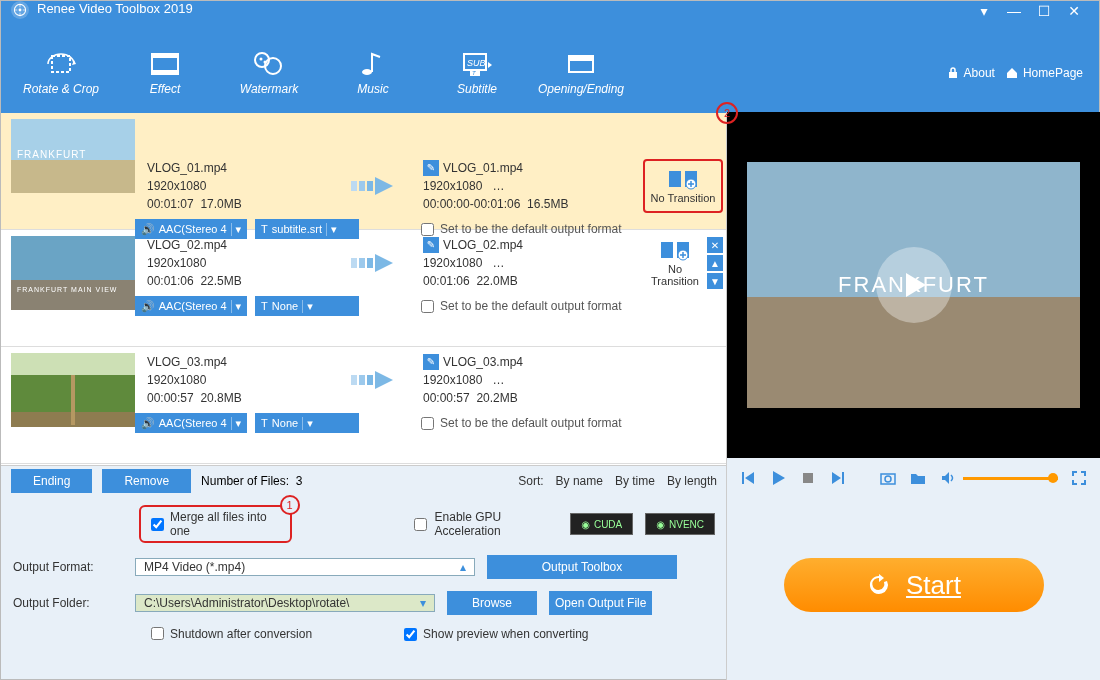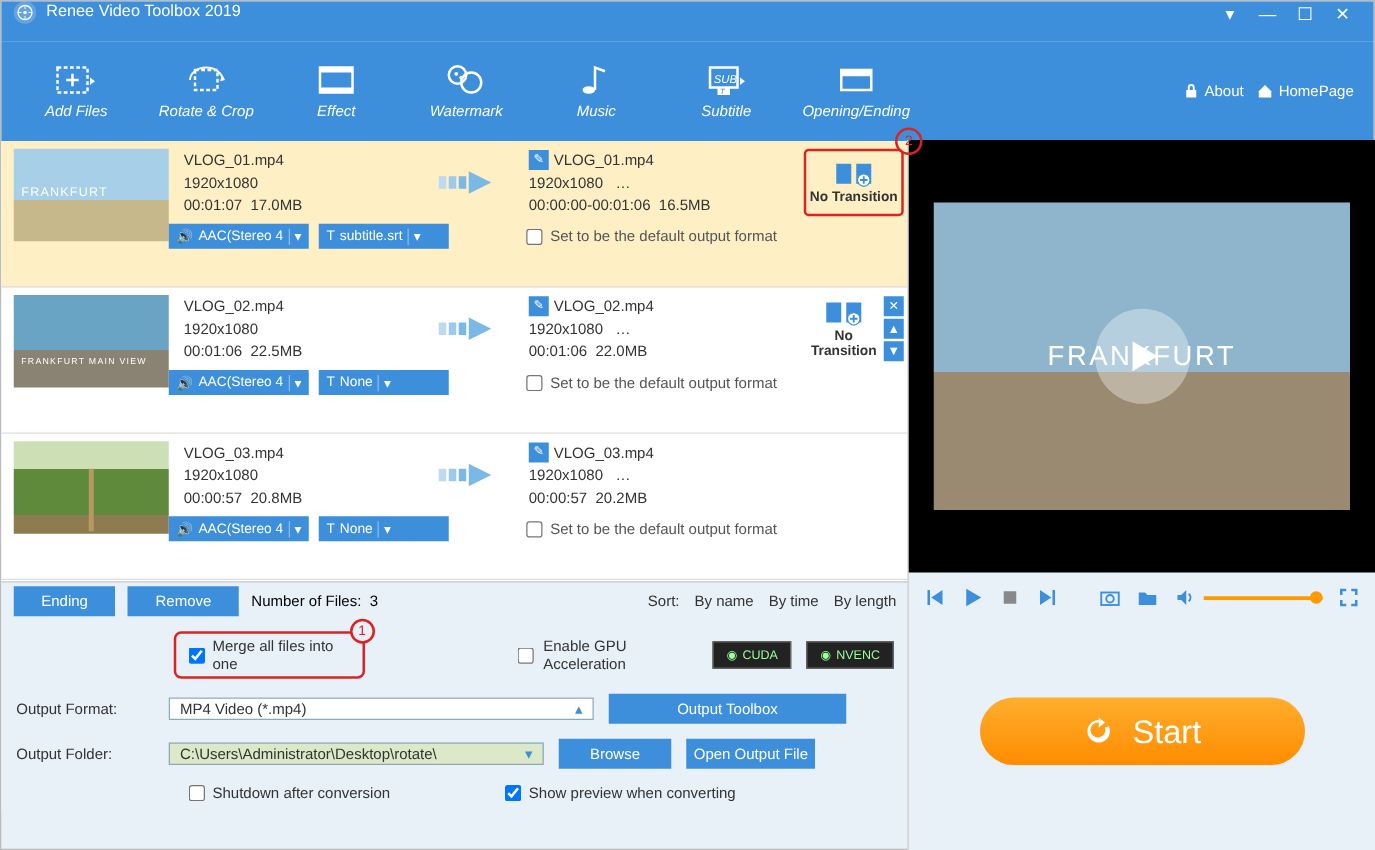--- a/index.html
+++ b/index.html
@@ -29,21 +29,21 @@
 .thumb.sky2 { background:linear-gradient(#6aa4c5 60%, #8a8272 60%); }
 .thumb.trees { background:linear-gradient(#cde0b5 30%, #5f8a3c 30% 80%, #8e7c50 80%); }
 .thumb.trees::before{content:"";position:absolute;left:50%;top:30%;width:4px;height:50px;background:#b59862;transform:translateX(-2px);}
 .thumb .txt{position:absolute;left:6px;top:30px;color:#fff;font-size:10px;letter-spacing:1px;}
 .meta { width:200px; padding-left:12px; font-size:12px; color:#333; line-height:18px; }
 .arrow { width:88px; display:flex; align-items:center; justify-content:center; }
 .arrow svg{width:60px;height:30px;}
 .out { width:220px; font-size:12px; color:#333; line-height:18px; }
 .out .fn{display:flex;align-items:center;gap:4px;}
 .out .editico{width:16px;height:16px;background:#3d8fdc;color:#fff;display:inline-flex;align-items:center;justify-content:center;font-size:10px;cursor:pointer;}
-.trans { width:80px; font-size:11px; color:#333; text-align:center; display:flex; flex-direction:column; align-items:center; justify-content:center; gap:2px;font-weight:bold;}
+.trans { width:80px; font-size:11px; color:#333; text-align:center; display:flex; flex-direction:column; align-items:center; justify-content:center; gap:2px;}
 .trans .tico{width:32px;height:22px;display:flex;align-items:center;justify-content:center;color:#3d8fdc;cursor:pointer;}
 .trans.redbox{border:2px solid #d22;border-radius:4px;position:relative;}
 .rowtags { margin-top:6px; display:flex; gap:8px; }
 .tag { height:20px; background:#3d8fdc; color:#fff; font-size:11px; display:inline-flex; align-items:center; padding:0 6px; cursor:pointer; position:relative; }
 .tag .drop{margin-left:4px;padding-left:4px;border-left:1px solid #fff6;}
 .tag.wide{min-width:104px;}
 .tag .ico{margin-right:4px;}
 .defchk { font-size:12px; color:#555; display:flex; align-items:center; gap:6px; margin-top:8px;}
 .defchk input{margin:0;}
 .rowside{width:20px;display:flex;flex-direction:column;gap:2px;justify-content:center;}
@@ -72,21 +72,21 @@
 .pvideo .frame{position:absolute;left:20px;right:20px;top:50px;bottom:50px;background:linear-gradient(#8fb5cc 55%, #9a8a72 55%);}
 .pvideo .wm{position:absolute;color:#fff;font-size:22px;letter-spacing:2px;}
 .playbtn{width:76px;height:76px;border-radius:50%;background:rgba(255,255,255,.35);display:flex;align-items:center;justify-content:center;z-index:2;cursor:pointer;}
 .playbtn svg{width:32px;height:32px;fill:#fff;}
 .pctrl{height:40px;display:flex;align-items:center;gap:12px;padding:0 12px;color:#3d8fdc;}
 .pctrl .ic{width:18px;height:18px;cursor:pointer;display:flex;align-items:center;justify-content:center;}
 .pctrl .vol{flex:1;display:flex;align-items:center;gap:6px;}
 .pctrl .volbar{flex:1;height:3px;background:#f90;position:relative;}
 .pctrl .volbar::after{content:"";position:absolute;right:0;top:-4px;width:10px;height:10px;border-radius:50%;background:#f90;}
 .startwrap{flex:1;display:flex;align-items:flex-start;justify-content:center;padding-top:60px;}
-.startbtn{width:260px;height:54px;border-radius:28px;background:linear-gradient(#ffae2e,#ff8c00);color:#fff;font-size:26px;display:flex;align-items:center;justify-content:center;gap:14px;cursor:pointer;border:none;}
+.startbtn{width:260px;height:54px;border-radius:28px;background:linear-gradient(#ffae2e,#ff8c00);color:#fff;font-size:26px;display:flex;align-items:center;justify-content:center;gap:14px;cursor:pointer;border:none;text-decoration:underline;}
 .startbtn svg{width:26px;height:26px;fill:#fff;}
 
 
 .redcirc{position:absolute;top:102px;left:716px;width:22px;height:22px;border:2px solid #d22;border-radius:50%;color:#d22;font-size:11px;display:flex;align-items:center;justify-content:center;background:transparent;z-index:5;}
 
 .leftpane{width:726px;float:left;}
 </style>
 </head>
 <body>
 
@@ -105,30 +105,20 @@
   <span class="winbtn">▾</span>
   <span class="winbtn">—</span>
   <span class="winbtn">☐</span>
   <span class="winbtn">✕</span>
 </div>
 
 <div class="toolbar">
   <div class="tool">
     <span class="ticon">
         <svg viewBox="0 0 34 28">
-          <rect x="2" y="4" width="24" height="20" fill="none" stroke="#fff" stroke-width="2" stroke-dasharray="3 2"></rect>
-          <path d="M14 9v10M9 14h10" stroke="#fff" stroke-width="2"></path>
-          <path d="M28 12l4 3-4 3z" fill="#fff"></path>
-        </svg>
-      </span>
-    <span>Add Files</span>
-  </div>
-  <div class="tool">
-    <span class="ticon">
-        <svg viewBox="0 0 34 28">
           <rect x="8" y="6" width="18" height="16" fill="none" stroke="#fff" stroke-width="2" stroke-dasharray="3 2"></rect>
           <path d="M4 14a13 10 0 0 1 26 0" fill="none" stroke="#fff" stroke-width="1.5"></path>
           <path d="M30 10l2 4-4 1z" fill="#fff"></path>
         </svg>
       </span>
     <span>Rotate &amp; Crop</span>
   </div>
   <div class="tool">
     <span class="ticon">
         <svg viewBox="0 0 34 28">
@@ -200,21 +190,21 @@
 
 <div class="leftpane">
 
 <div class="filelist">
 
   <div class="row sel">
     <div class="thumb sky1">
           <span class="txt">FRANKFURT</span>
         </div>
     <div style="display:flex;flex-direction:column;">
-      <div style="display:flex;">
+      <div style="display:flex;margin-top:40px;">
         <div class="meta">
           <div>VLOG_01.mp4</div>
           <div>1920x1080</div>
           <div><span>00:01:07</span>&nbsp;&nbsp;<span>17.0MB</span></div>
         </div>
         <div class="arrow">
               <svg viewBox="0 0 60 30">
                 <rect x="2" y="10" width="6" height="10" fill="#bcdaf2"></rect>
                 <rect x="10" y="10" width="6" height="10" fill="#9cc9ec"></rect>
                 <rect x="18" y="10" width="6" height="10" fill="#7cb8e5"></rect>
@@ -408,21 +398,21 @@
   <div class="optrow">
     <span class="lbl">Output Folder:</span>
     <div class="combo path">
           <span>C:\Users\Administrator\Desktop\rotate\</span>
           <span class="arr">▾</span>
         </div>
     <button class="btn" style="min-width:90px;">Browse</button>
     <button class="btn" style="min-width:100px;padding:0 6px;">Open Output File</button>
   </div>
   <div class="optrow" style="gap:40px;padding-left:138px;">
-    <label style="display:flex;align-items:flex-end;gap:6px;">
+    <label style="display:flex;align-items:flex-start;gap:6px;">
           <input type="checkbox" style="">
           <span>Shutdown after conversion</span>
         </label>
     <label style="display:flex;align-items:center;gap:6px;margin-left:52px;">
           <input type="checkbox" checked="" style="">
           <span>Show preview when converting</span>
         </label>
   </div>
 </div>
 </div>

